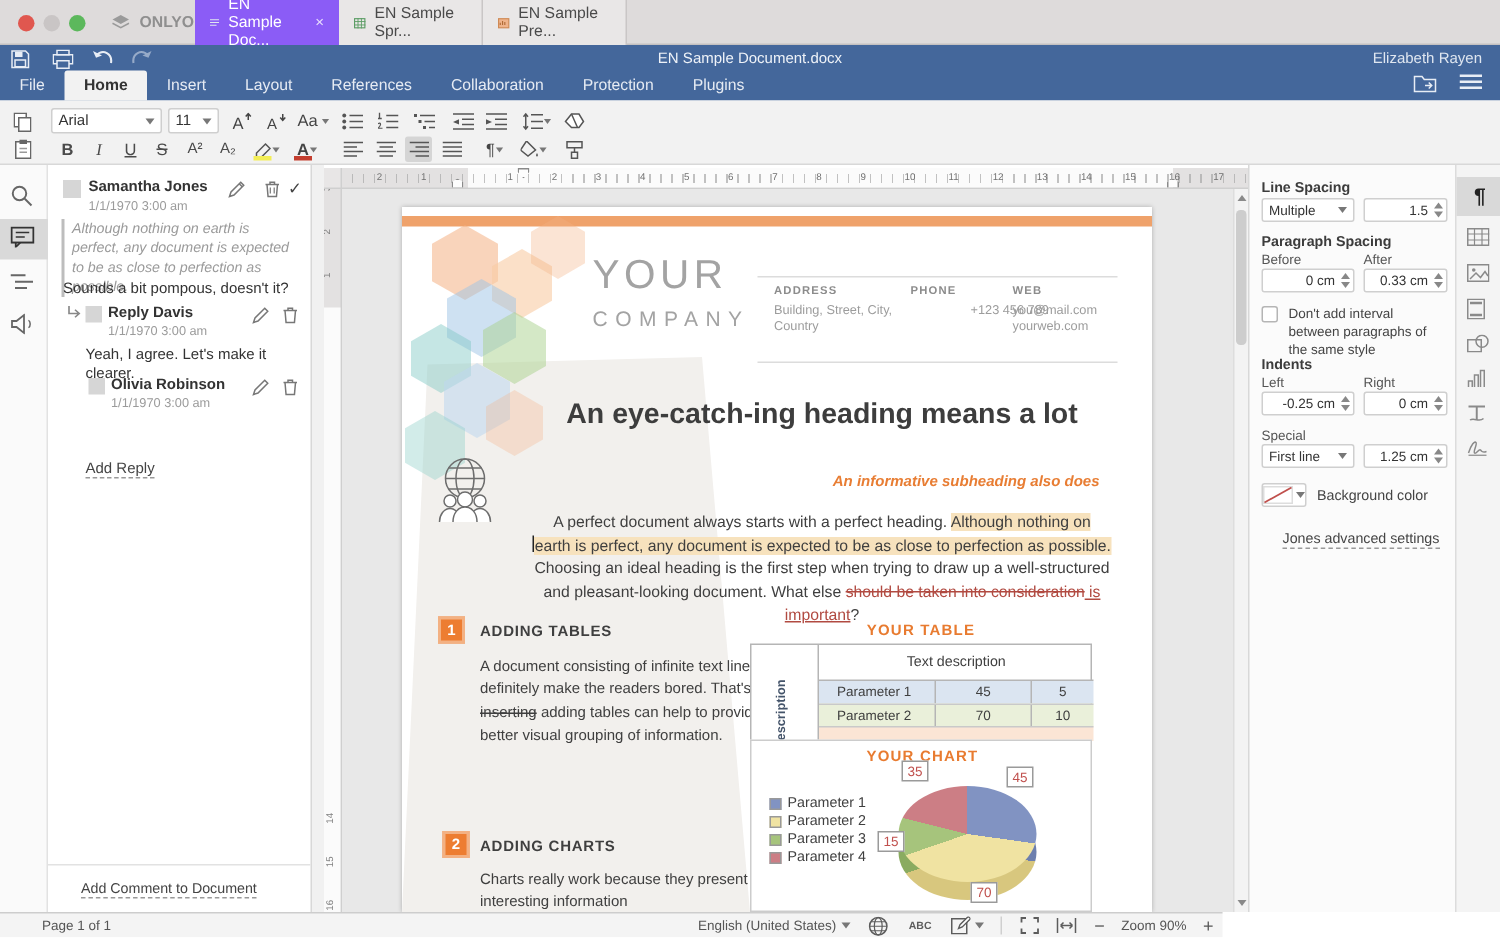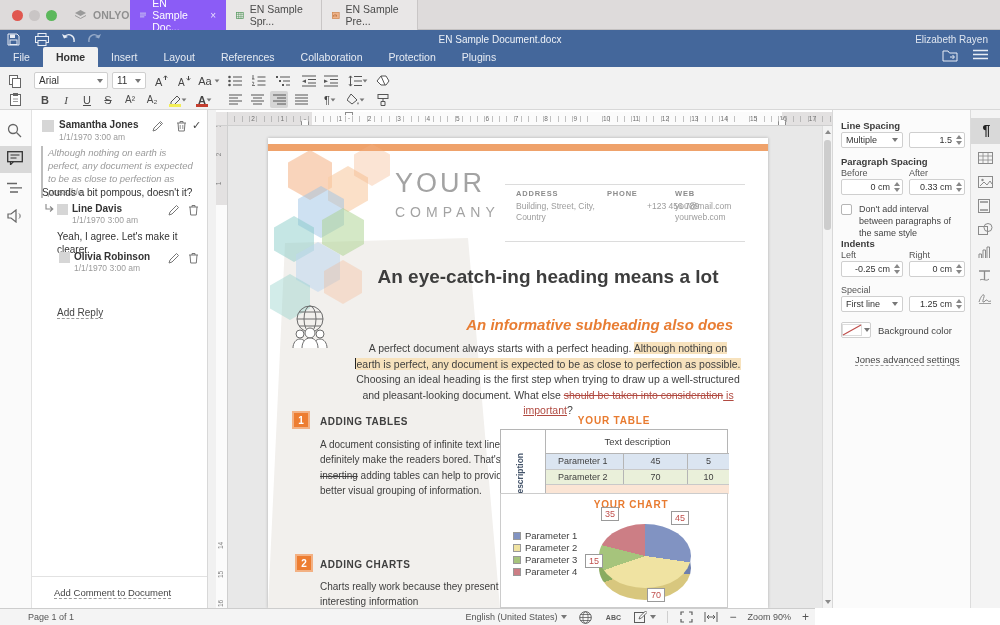--- a/index.html
+++ b/index.html
@@ -60,21 +60,21 @@
   .sarrow{position:absolute;left:2px;width:0;height:0;border-left:3px solid transparent;border-right:3px solid transparent;}
   
   .page{position:absolute;left:40px;top:12px;width:500px;height:470px;background:#fff;box-shadow:0 0 3px rgba(0,0,0,.25);overflow:hidden;}
   .graypoly{position:absolute;left:0;top:0;width:500px;height:470px;background:#f2f0ed;clip-path:polygon(17px 105px,200px 100px,232px 470px,0 470px);}
   .hex{position:absolute;clip-path:polygon(50% 0,100% 25%,100% 75%,50% 100%,0 75%,0 25%);}
   .company{position:absolute;color:#a3a3a3;letter-spacing:3px;}
   .contact-line{position:absolute;height:1px;background:#dcdcdc;}
   .clabel{position:absolute;font-size:7.5px;color:#8c8c8c;letter-spacing:.8px;font-weight:bold;}
   .cval{position:absolute;font-size:8.5px;color:#9c9c9c;line-height:11px;}
   .dochead{position:absolute;font-size:19px;font-weight:bold;color:#3d3d3d;text-align:center;}
-  .subhead{position:absolute;font-size:15px;font-style:italic;font-weight:bold;color:#e87d33;text-align:right;}
+  .subhead{position:absolute;font-size:10px;font-style:italic;font-weight:bold;color:#e87d33;text-align:right;}
   .bodypar{position:absolute;font-size:10.5px;color:#3f3f3f;line-height:15.5px;text-align:center;}
   .hl{background:#f7e2bd;}
   .delred{color:#b14a41;text-decoration:line-through;}
   .insred{color:#b14a41;text-decoration:underline;}
   .cursorbar{display:inline-block;width:1px;height:11px;background:#222;vertical-align:-1px;}
   .numsq{position:absolute;width:18px;height:18px;background:#ed7d31;border:2px solid #f3b183;color:#fff;font-size:10px;font-weight:bold;display:flex;align-items:center;justify-content:center;}
   .sectitle{position:absolute;font-size:10px;font-weight:bold;letter-spacing:.5px;color:#3f3f3f;}
   .secbody{position:absolute;font-size:10px;color:#3f3f3f;line-height:15.4px;width:202px;}
   .orangecap{position:absolute;font-size:10px;font-weight:bold;color:#e87b30;letter-spacing:.8px;text-align:center;}
   .chartbox{position:absolute;background:#fff;border:1px solid #ccc;}
@@ -425,21 +425,21 @@
     <span class="cdate" style="left:27px;top:22px;">1/1/1970 3:00 am</span>
     <div class="quote" style="left:9px;top:36px;width:152px;">Although nothing on earth is perfect, any document is expected to be as close to perfection as possible.</div>
     <div class="ctext" style="left:10px;top:76px;width:160px;">Sounds a bit pompous, doesn't it?</div>
 
     <span class="cicon" style="left:12px;top:94px;color:#888;">
         <svg width="10" height="10" viewBox="0 0 10 10">
           <path d="M2 0v5h6M6 2.5 8.8 5 6 7.5" fill="none" stroke="currentColor" stroke-width="1.1"></path>
         </svg>
       </span>
     <span class="avatar" style="left:25px;top:94px;width:11px;height:11px;"></span>
-    <span class="cname" style="left:40px;top:93px;">Line Davis</span>
+    <span class="cname" style="left:40px;top:93px;">Reply Davis</span>
     <span class="cicon" style="left:136px;top:94px;">
         <svg width="12" height="12" viewBox="0 0 12 12">
           <path d="M1 11l1-3 6.5-6.5 2 2L4 10Z" fill="none" stroke="currentColor"></path>
         </svg>
       </span>
     <span class="cicon" style="left:156px;top:94px;">
         <svg width="11" height="12" viewBox="0 0 11 12">
           <path d="M1 3h9M4 3V1.5h3V3M2 3l.7 8h5.6L9 3" fill="none" stroke="currentColor"></path>
         </svg>
       </span>
@@ -578,21 +578,21 @@
         </div>
         <div class="ab" style="left:45px;top:39px;width:183px;height:15px;background:#eaf0da;border-top:1px solid #c9c9c9;display:flex;">
           <span style="width:78px;border-right:1px solid #b5b5b5;font-size:9px;color:#3f3f3f;padding-left:12px;line-height:15px;">Parameter 2</span>
           <span style="width:64px;border-right:1px solid #b5b5b5;font-size:9px;color:#3f3f3f;text-align:center;line-height:15px;">70</span>
           <span style="width:41px;font-size:9px;color:#3f3f3f;text-align:center;line-height:15px;">10</span>
         </div>
         <div class="ab" style="left:45px;top:54px;width:183px;height:10px;background:#fbe5d5;border-top:1px solid #c9c9c9;"></div>
       </div>
 
       <div class="chartbox" style="left:232px;top:355px;width:228px;height:115px;">
-        <div class="orangecap" style="left:16px;top:5px;width:228px;">YOUR CHART</div>
+        <div class="orangecap" style="left:0;top:5px;width:228px;">YOUR CHART</div>
         <div class="legrow" style="left:12px;top:36px;">
             <span class="legsw" style="background:#8193c2;"></span>
             <span>Parameter 1</span>
           </div>
         <div class="legrow" style="left:12px;top:48px;">
             <span class="legsw" style="background:#f0e3a2;"></span>
             <span>Parameter 2</span>
           </div>
         <div class="legrow" style="left:12px;top:60px;">
             <span class="legsw" style="background:#a6c47c;"></span>

